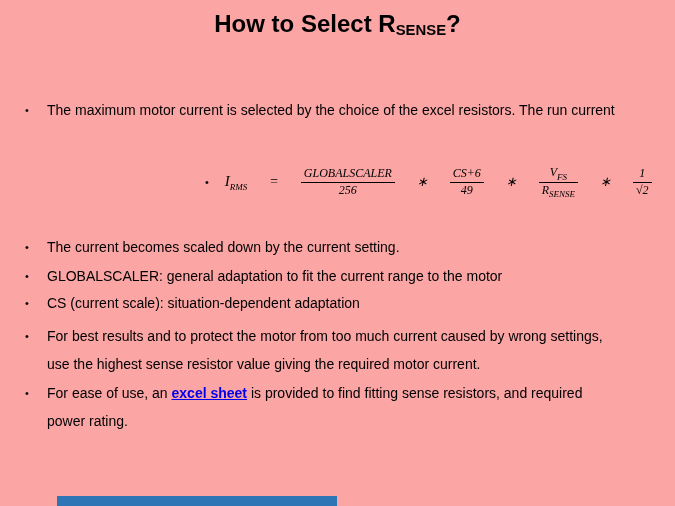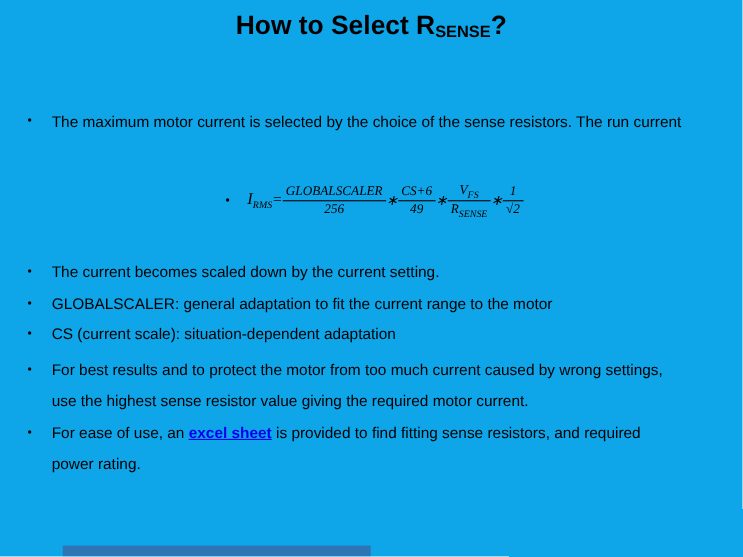--- a/index.html
+++ b/index.html
@@ -1,57 +1,57 @@
 <!DOCTYPE html>
 <html><head>
 <meta charset="utf-8">
 <style>
   html,body{margin:0;padding:0;background:#ffffff;}
   .slide{
-    position:relative;width:675px;height:506px;background:#0ea5e9;
+    position:relative;width:675px;height:506px;background:#fca5a5;
     font-family:"Liberation Sans",sans-serif;color:#000000;overflow:hidden;
   }
   .title{
     position:absolute;top:10px;left:0;width:100%;text-align:center;
     font-size:24px;font-weight:bold;margin:0;
   }
   .title .t-sub{
     font-size:0.62em;position:relative;top:0.18em;vertical-align:baseline;font-weight:bold;
   }
   .bullet{position:absolute;left:25px;width:628px;font-size:14px;line-height:28px;}
   .dot{position:absolute;left:0;top:0;font-size:11px;line-height:28px;}
   .btext{margin-left:22px;}
   .bline{display:block;white-space:nowrap;}
   .link{color:#0000EE;font-weight:bold;text-decoration:underline;cursor:pointer;}
   .formula-row{position:absolute;left:205px;top:160px;height:44px;display:flex;align-items:center;}
   .f-dot{font-size:11px;margin-right:16px;}
   .math{
     font-family:"Liberation Serif",serif;font-style:italic;
-    display:inline-flex;align-items:center;gap:0;font-size:14px;
+    display:inline-flex;align-items:center;gap:22px;font-size:14px;
   }
   .math sub{font-size:9px;font-style:italic;line-height:1;margin-top:15px;}
   .lhs{font-size:15px;}
   .frac{display:inline-block;text-align:center;vertical-align:middle;font-size:12px;line-height:1.3;}
   .num{display:block;border-bottom:1px solid #000;padding:0 3px;}
   .den{display:block;padding:0 3px;}
   .eq{font-size:14px;}
   .op{font-size:13px;}
   .footer-bar{position:absolute;left:57px;bottom:0;width:280px;height:10px;background:#2E75B6;}
 </style>
 </head>
 <body>
 
 <div class="slide">
 
   <h1 class="title"><span>How to Select R</span><span class="t-sub">SENSE</span><span>?</span></h1>
 
   <div class="bullet" style="top:96px;">
     <span class="dot">•</span>
     <div class="btext">
-      <span class="bline">The maximum motor current is selected by the choice of the sense resistors. The run current</span>
+      <span class="bline">The maximum motor current is selected by the choice of the excel resistors. The run current</span>
     </div>
   </div>
 
   <div class="formula-row">
     <span class="f-dot">•</span>
     <span class="math">
       <span class="lhs"><span>I</span><sub>RMS</sub></span>
       <span class="eq">=</span>
       <span class="frac">
         <span class="num">GLOBALSCALER</span>

